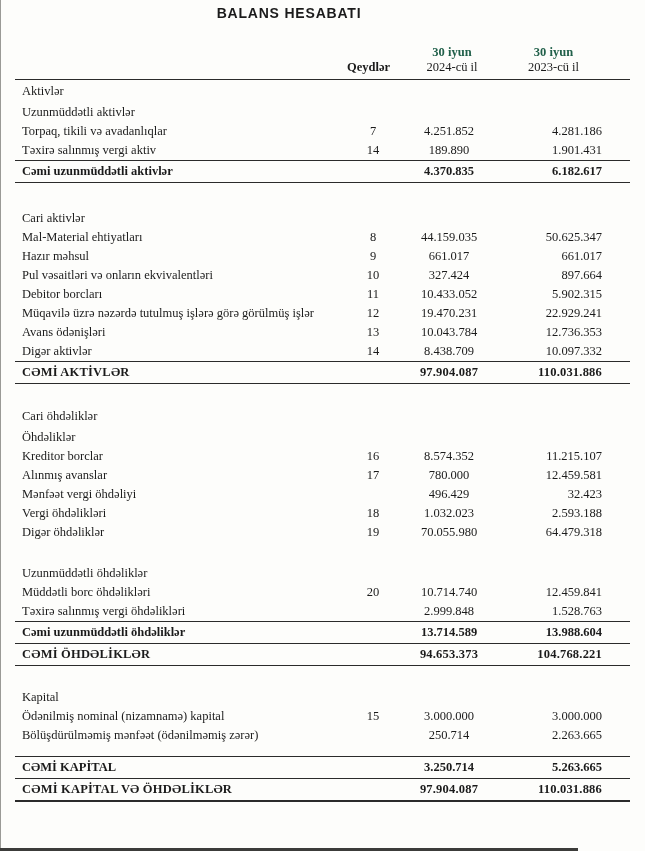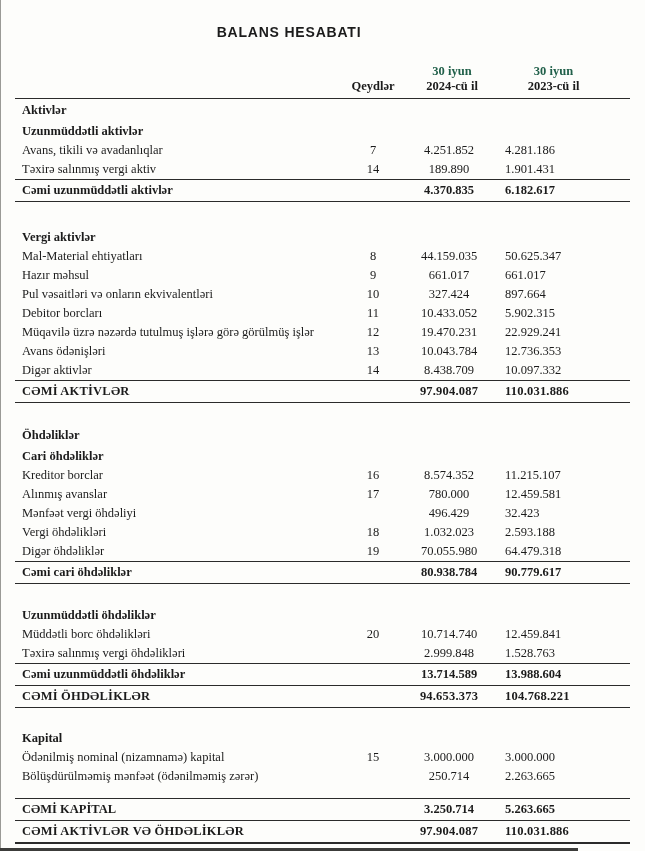--- a/index.html
+++ b/index.html
@@ -7,21 +7,21 @@
   html,body { width:645px; height:851px; }
   body {
     background: var(--page, #fdfdfb);
     color: var(--text, #1b1b1b);
     font-family: "Liberation Serif", serif;
     position: relative;
     overflow: hidden;
   }
   .page {
     width:578px; height:851px;
-    padding: 20px 15px 0 15px;
+    padding: 1px 15px 0 15px;
     position: relative;
   }
   .doc-title {
     font-family: "Liberation Sans", sans-serif;
     font-size: 14px;
     font-weight: bold;
     letter-spacing: 0.8px;
     text-align: center;
     padding-top: 4px;
     margin-bottom: 12px;
@@ -35,35 +35,35 @@
   col.w-note  { width: 52px; }
   col.w-v24   { width: 106px; }
   col.w-v23   { width: 125px; }
   thead th {
     vertical-align: bottom;
     font-weight: bold;
     padding: 12px 0 4px 0;
     border-bottom: 1px solid var(--line, #2b2b2b);
     line-height: 15px;
   }
-  th.h-note { text-align: center; }
+  th.h-note { text-align: left; }
   th.h-val  { text-align: center; }
   th.h-val-last { padding-right: 28px; }
   th .period { color: var(--accent, #21604a); font-weight: bold; }
-  th .year   { font-weight: bold; }
+  th .year   { font-weight: normal; }
   td {
     padding: 2px 0;
     line-height: 15px;
     vertical-align: middle;
   }
   .c-label { padding-left: 7px; padding-right: 8px; }
   .c-note  { text-align: center; }
   .c-v2024 { text-align: center; padding-right: 6px; }
-  .c-v2023 { text-align: left; padding-right: 28px; }
-  .row-section td { font-weight: bold; padding-top: 4px; }
+  .c-v2023 { text-align: right; padding-right: 28px; }
+  .row-section td { font-weight: normal; padding-top: 4px; }
   .row-total td, .row-grand td {
     font-weight: bold;
     border-top: 1px solid var(--line, #2b2b2b);
     border-bottom: 1px solid var(--line, #2b2b2b);
     padding-top: 3px;
     padding-bottom: 3px;
     margin-top: 8px;
   }
   .row-grand td { letter-spacing: 0.2px; }
   .row-final td { border-bottom-width: 2px; }
@@ -113,42 +113,42 @@
           <td class="c-v2024"></td>
           <td class="c-v2023"></td>
         </tr>
         <tr class="row-section">
           <td class="c-label">Uzunmüddətli aktivlər</td>
           <td class="c-note"></td>
           <td class="c-v2024"></td>
           <td class="c-v2023"></td>
         </tr>
         <tr class="row-item">
-          <td class="c-label">Avans, tikili və avadanlıqlar</td>
+          <td class="c-label">Torpaq, tikili və avadanlıqlar</td>
           <td class="c-note">7</td>
           <td class="c-v2024">4.251.852</td>
           <td class="c-v2023">4.281.186</td>
         </tr>
         <tr class="row-item">
           <td class="c-label">Təxirə salınmış vergi aktiv</td>
           <td class="c-note">14</td>
           <td class="c-v2024">189.890</td>
           <td class="c-v2023">1.901.431</td>
         </tr>
         <tr class="row-total">
           <td class="c-label">Cəmi uzunmüddətli aktivlər</td>
           <td class="c-note"></td>
           <td class="c-v2024">4.370.835</td>
           <td class="c-v2023">6.182.617</td>
         </tr>
         <tr class="row-spacer">
           <td colspan="4" style="height: 24px;"></td>
         </tr>
         <tr class="row-section">
-          <td class="c-label">Vergi aktivlər</td>
+          <td class="c-label">Cari aktivlər</td>
           <td class="c-note"></td>
           <td class="c-v2024"></td>
           <td class="c-v2023"></td>
         </tr>
         <tr class="row-item">
           <td class="c-label">Mal-Material ehtiyatları</td>
           <td class="c-note">8</td>
           <td class="c-v2024">44.159.035</td>
           <td class="c-v2023">50.625.347</td>
         </tr>
@@ -191,27 +191,27 @@
         <tr class="row-grand">
           <td class="c-label">CƏMİ AKTİVLƏR</td>
           <td class="c-note"></td>
           <td class="c-v2024">97.904.087</td>
           <td class="c-v2023">110.031.886</td>
         </tr>
         <tr class="row-spacer">
           <td colspan="4" style="height: 22px;"></td>
         </tr>
         <tr class="row-section">
+          <td class="c-label">Cari öhdəliklər</td>
+          <td class="c-note"></td>
+          <td class="c-v2024"></td>
+          <td class="c-v2023"></td>
+        </tr>
+        <tr class="row-section">
           <td class="c-label">Öhdəliklər</td>
-          <td class="c-note"></td>
-          <td class="c-v2024"></td>
-          <td class="c-v2023"></td>
-        </tr>
-        <tr class="row-section">
-          <td class="c-label">Cari öhdəliklər</td>
           <td class="c-note"></td>
           <td class="c-v2024"></td>
           <td class="c-v2023"></td>
         </tr>
         <tr class="row-item">
           <td class="c-label">Kreditor borclar</td>
           <td class="c-note">16</td>
           <td class="c-v2024">8.574.352</td>
           <td class="c-v2023">11.215.107</td>
         </tr>
@@ -232,26 +232,20 @@
           <td class="c-note">18</td>
           <td class="c-v2024">1.032.023</td>
           <td class="c-v2023">2.593.188</td>
         </tr>
         <tr class="row-item">
           <td class="c-label">Digər öhdəliklər</td>
           <td class="c-note">19</td>
           <td class="c-v2024">70.055.980</td>
           <td class="c-v2023">64.479.318</td>
         </tr>
-        <tr class="row-total">
-          <td class="c-label">Cəmi cari öhdəliklər</td>
-          <td class="c-note"></td>
-          <td class="c-v2024">80.938.784</td>
-          <td class="c-v2023">90.779.617</td>
-        </tr>
         <tr class="row-spacer">
           <td colspan="4" style="height: 20px;"></td>
         </tr>
         <tr class="row-section">
           <td class="c-label">Uzunmüddətli öhdəliklər</td>
           <td class="c-note"></td>
           <td class="c-v2024"></td>
           <td class="c-v2023"></td>
         </tr>
         <tr class="row-item">
@@ -302,21 +296,21 @@
         <tr class="row-spacer">
           <td colspan="4" style="height: 12px;"></td>
         </tr>
         <tr class="row-total">
           <td class="c-label">CƏMİ KAPİTAL</td>
           <td class="c-note"></td>
           <td class="c-v2024">3.250.714</td>
           <td class="c-v2023">5.263.665</td>
         </tr>
         <tr class="row-grand row-final">
-          <td class="c-label">CƏMİ AKTİVLƏR VƏ ÖHDƏLİKLƏR</td>
+          <td class="c-label">CƏMİ KAPİTAL VƏ ÖHDƏLİKLƏR</td>
           <td class="c-note"></td>
           <td class="c-v2024">97.904.087</td>
           <td class="c-v2023">110.031.886</td>
         </tr>
       </tbody>
   </table>
 
   <div class="scan-left"></div>
   <div class="scan-bottom"></div>
 </div>

